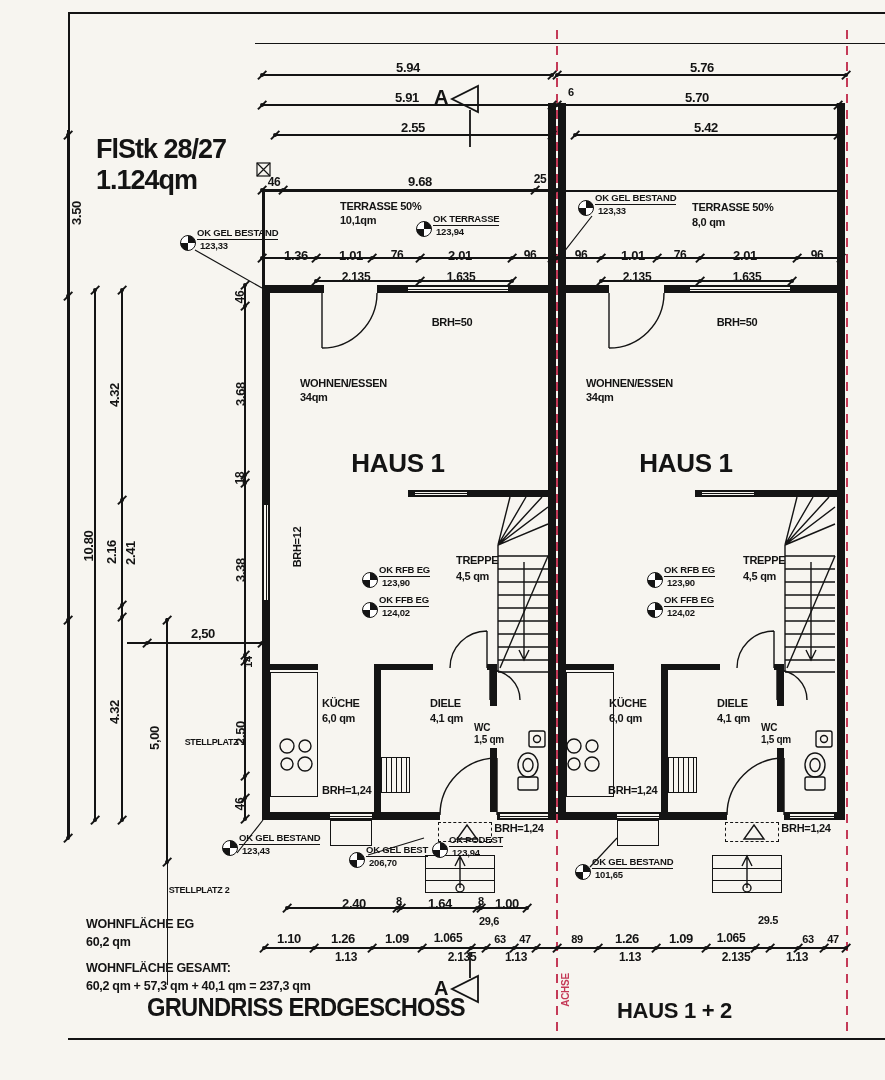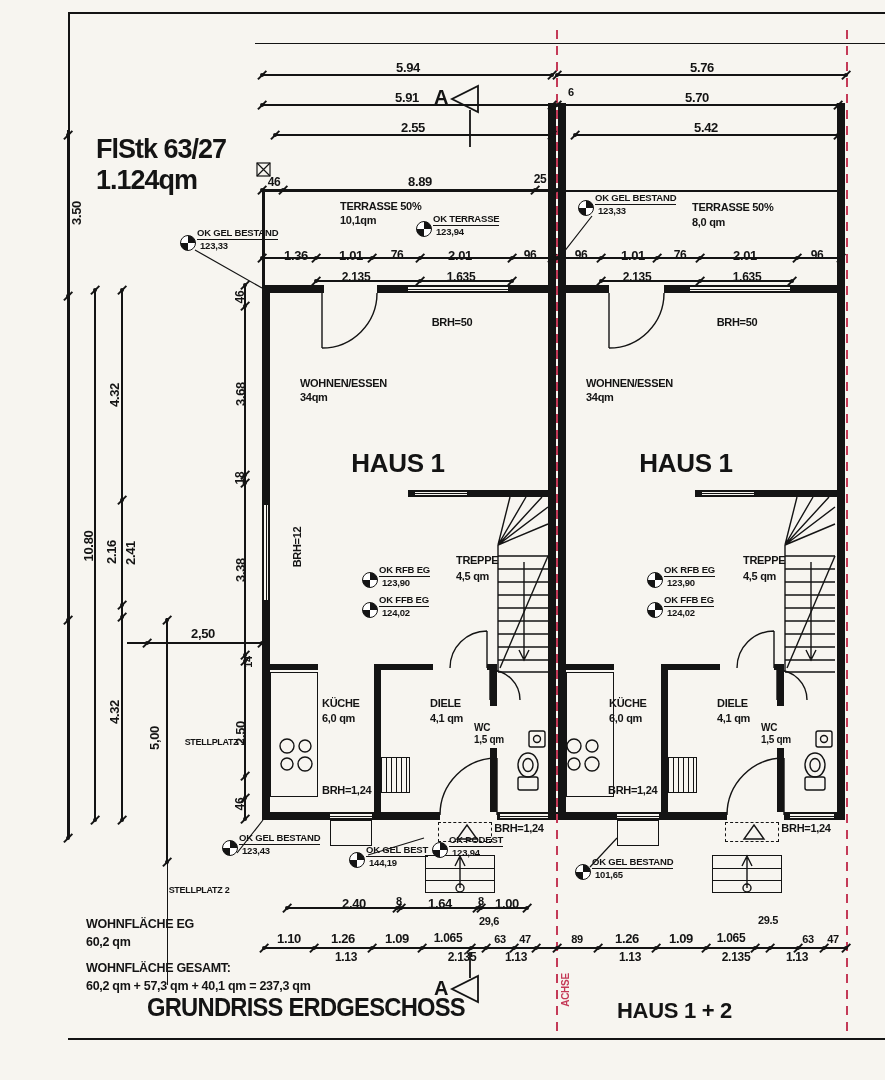--- a/index.html
+++ b/index.html
@@ -34,21 +34,21 @@
   .mlabel .m1{border-bottom:1.2px solid var(--ink,#141414);display:inline-block;padding-bottom:0px;}
   .mlabel .m2{padding-left:3px;}
   #plan-svg{position:absolute;left:0;top:0;pointer-events:none;}
   .titleblock{transform-origin:left center;}
 </style>
 </head>
 <body>
 
 <div id="stage">
 
-  <div class="lbl" style="left:96px;top:136px;font-size:27px;letter-spacing:-1px;">FlStk 63/27</div>
+  <div class="lbl" style="left:96px;top:136px;font-size:27px;letter-spacing:-1px;">FlStk 28/27</div>
   <div class="lbl" style="left:96px;top:167px;font-size:27px;letter-spacing:-1px;">1.124qm</div>
 
   <div class="lbl" style="left:86px;top:918px;font-size:12.5px;">WOHNFLÄCHE EG</div>
   <div class="lbl" style="left:86px;top:936px;font-size:12.5px;">60,2 qm</div>
   <div class="lbl" style="left:86px;top:962px;font-size:12.5px;">WOHNFLÄCHE GESAMT:</div>
   <div class="lbl" style="left:86px;top:980px;font-size:12.5px;">60,2 qm + 57,3 qm + 40,1 qm = 237,3 qm</div>
 
   <div class="lbl titleblock" style="left:147px;top:995px;font-size:25px;letter-spacing:-0.8px;transform:scaleX(0.95);">GRUNDRISS ERDGESCHOSS</div>
   <div class="lbl" style="left:617px;top:1000px;font-size:22px;">HAUS 1 + 2</div>
   <div class="lbl" style="left:566px;top:990px;font-size:10px;color:var(--axis,#c43a57);transform:translate(-50%,-50%) rotate(-90deg);">ACHSE</div>
@@ -366,21 +366,21 @@
     <div class="lbl" style="font-size: 13px; left: 240px; top: 733px; transform: translate(-50%, -50%) rotate(-90deg);">2.50</div>
     <div class="lbl" style="font-size: 12px; left: 240px; top: 804px; transform: translate(-50%, -50%) rotate(-90deg);">46</div>
     <div class="lbl" style="font-size: 13px; left: 408px; top: 67px; transform: translate(-50%, -50%);">5.94</div>
     <div class="lbl" style="font-size: 13px; left: 407px; top: 97px; transform: translate(-50%, -50%);">5.91</div>
     <div class="lbl" style="font-size: 13px; left: 413px; top: 127px; transform: translate(-50%, -50%);">2.55</div>
     <div class="lbl" style="font-size: 13px; left: 702px; top: 67px; transform: translate(-50%, -50%);">5.76</div>
     <div class="lbl" style="font-size: 13px; left: 697px; top: 97px; transform: translate(-50%, -50%);">5.70</div>
     <div class="lbl" style="font-size: 13px; left: 706px; top: 127px; transform: translate(-50%, -50%);">5.42</div>
     <div class="lbl" style="font-size: 11px; left: 571px; top: 92px; transform: translate(-50%, -50%);">6</div>
     <div class="lbl" style="font-size: 12px; left: 274px; top: 182px; transform: translate(-50%, -50%);">46</div>
-    <div class="lbl" style="font-size: 13px; left: 420px; top: 181px; transform: translate(-50%, -50%);">8.89</div>
+    <div class="lbl" style="font-size: 13px; left: 420px; top: 181px; transform: translate(-50%, -50%);">9.68</div>
     <div class="lbl" style="font-size: 12px; left: 540px; top: 179px; transform: translate(-50%, -50%);">25</div>
     <div class="lbl" style="font-size: 11px; left: 340px; top: 206px; transform: translate(0px, -50%);">TERRASSE 50%</div>
     <div class="lbl" style="font-size: 11px; left: 340px; top: 220px; transform: translate(0px, -50%);">10,1qm</div>
     <div class="lbl" style="font-size: 11px; left: 692px; top: 207px; transform: translate(0px, -50%);">TERRASSE 50%</div>
     <div class="lbl" style="font-size: 11px; left: 692px; top: 222px; transform: translate(0px, -50%);">8,0 qm</div>
     <div class="lbl" style="font-size: 13px; left: 296px; top: 255px; transform: translate(-50%, -50%);">1.36</div>
     <div class="lbl" style="font-size: 13px; left: 351px; top: 255px; transform: translate(-50%, -50%);">1.01</div>
     <div class="lbl" style="font-size: 12px; left: 397px; top: 255px; transform: translate(-50%, -50%);">76</div>
     <div class="lbl" style="font-size: 13px; left: 460px; top: 255px; transform: translate(-50%, -50%);">2.01</div>
     <div class="lbl" style="font-size: 12px; left: 530px; top: 255px; transform: translate(-50%, -50%);">96</div>
@@ -459,18 +459,18 @@
     <div class="mlabel" style="left: 379px; top: 564px;"><div class="m1">OK RFB EG</div><div class="m2">123,90</div></div>
     <div class="marker" style="left: 370px; top: 610px;"></div>
     <div class="mlabel" style="left: 379px; top: 594px;"><div class="m1">OK FFB EG</div><div class="m2">124,02</div></div>
     <div class="marker" style="left: 655px; top: 580px;"></div>
     <div class="mlabel" style="left: 664px; top: 564px;"><div class="m1">OK RFB EG</div><div class="m2">123,90</div></div>
     <div class="marker" style="left: 655px; top: 610px;"></div>
     <div class="mlabel" style="left: 664px; top: 594px;"><div class="m1">OK FFB EG</div><div class="m2">124,02</div></div>
     <div class="marker" style="left: 230px; top: 848px;"></div>
     <div class="mlabel" style="left: 239px; top: 832px;"><div class="m1">OK GEL BESTAND</div><div class="m2">123,43</div></div>
     <div class="marker" style="left: 357px; top: 860px;"></div>
-    <div class="mlabel" style="left: 366px; top: 844px;"><div class="m1">OK GEL BEST</div><div class="m2">144,19</div></div>
+    <div class="mlabel" style="left: 366px; top: 844px;"><div class="m1">OK GEL BEST</div><div class="m2">206,70</div></div>
     <div class="marker" style="left: 440px; top: 850px;"></div>
     <div class="mlabel" style="left: 449px; top: 834px;"><div class="m1">OK PODEST</div><div class="m2">123,94</div></div>
     <div class="marker" style="left: 583px; top: 872px;"></div>
     <div class="mlabel" style="left: 592px; top: 856px;"><div class="m1">OK GEL BESTAND</div><div class="m2">101,65</div></div>
   </div>
 
 </body></html>

